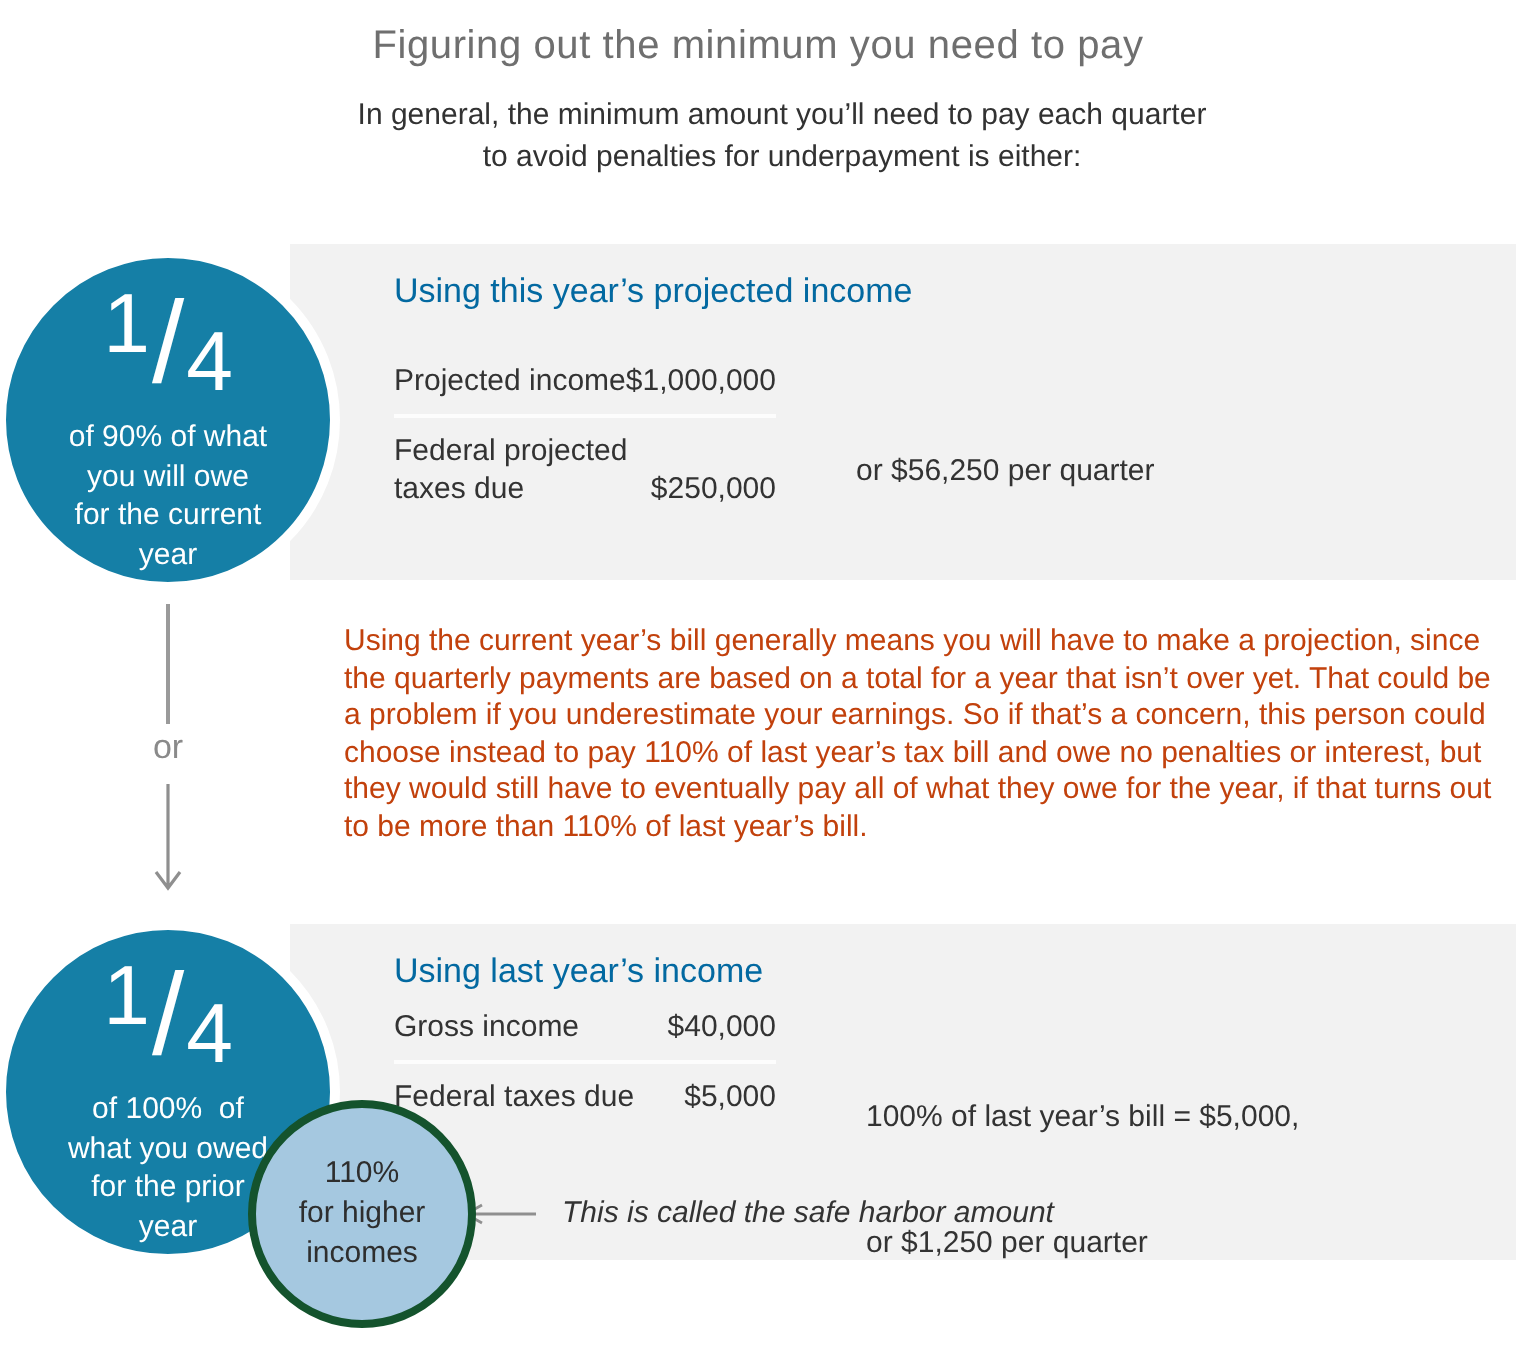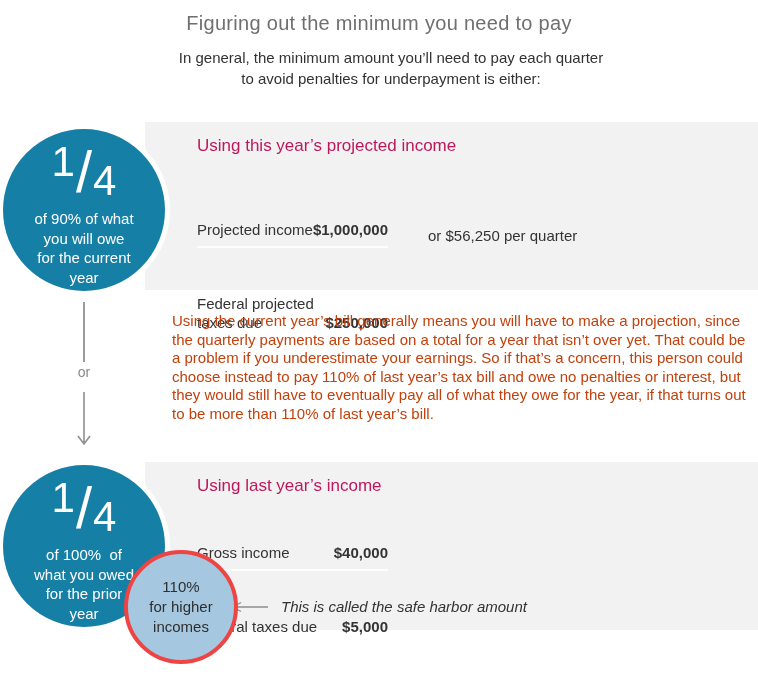--- a/index.html
+++ b/index.html
@@ -16,31 +16,31 @@
     position:absolute;top:47px;left:12px;width:100%;text-align:center;
     font-size:15px;line-height:21px;color:#323232;
   }
   
   .info-box{
     position:absolute;left:145px;width:613px;height:168px;background:#f2f2f2;
   }
   .box-1{top:122px;}
   .box-2{top:462px;}
   .box-heading{
-    position:absolute;left:52px;top:14px;font-size:17px;color:#be185d;
+    position:absolute;left:52px;top:14px;font-size:17px;color:#0369a1;
   }
   .mini-table{position:absolute;left:52px;width:191px;font-size:15px;color:#333;}
   .box-1 .mini-table{top:59px;}
   .box-2 .mini-table{top:42px;}
   .mini-row{
     display:flex;justify-content:space-between;align-items:flex-end;
     line-height:19px;
   }
-  .mini-row .row-label{width:130px;margin-top:39px;}
-  .mini-row .row-value{text-align:right;white-space:nowrap;font-weight:bold;}
+  .mini-row .row-label{width:130px;}
+  .mini-row .row-value{text-align:right;white-space:nowrap;}
   .row-a{padding-bottom:7px;}
   .row-divider{height:0;border-bottom:2px solid #fdfdfd;}
   .row-b{padding-top:7px;}
   .box-summary{
     position:absolute;font-size:15px;line-height:21px;color:#333;white-space:pre;
   }
   .box-1 .box-summary{left:283px;top:61px;}
   .box-2 .box-summary{left:288px;top:44px;}
   
   .big-circle{
@@ -55,31 +55,31 @@
     display:flex;align-items:center;justify-content:center;
     margin-top:10px;font-weight:300;height:64px;
   }
   .frac-num{font-size:42px;position:relative;top:-9px;}
   .frac-slash{font-size:58px;font-weight:200;padding:0 1px;position:relative;top:0;}
   .frac-den{font-size:42px;position:relative;top:10px;}
   .circle-caption{font-size:15px;line-height:19.5px;margin-top:6px;}
   .circle-caption div{white-space:pre;}
   .sub-circle{
     position:absolute;left:124px;top:550px;width:114px;height:114px;box-sizing:border-box;
-    border-radius:50%;background:#a5c8e0;border:4px solid #ef4444;
+    border-radius:50%;background:#a5c8e0;border:4px solid #14532d;
     display:flex;flex-direction:column;align-items:center;justify-content:center;
     color:#2e2e2e;text-align:center;font-size:15px;line-height:20px;z-index:3;
   }
   
   .conn-line{
     position:absolute;left:83px;top:302px;width:2px;height:60px;background:#9a9a9a;
   }
   .or-label{
     position:absolute;left:64px;top:364px;width:40px;text-align:center;
-    font-size:14px;color:#8a8a8a;
+    font-size:17px;color:#8a8a8a;
   }
   .down-arrow{position:absolute;left:76px;top:392px;}
   
   .middle-paragraph{
     position:absolute;left:172px;top:312px;width:576px;
     font-size:15px;line-height:18.6px;color:#c2410c;
   }
   
   .safe-harbor{
     position:absolute;left:83px;top:136px;display:flex;align-items:center;gap:13px;
@@ -143,20 +143,24 @@
       <div class="mini-row row-a">
         <span class="row-label">Gross income</span>
         <span class="row-value">$40,000</span>
       </div>
       <div class="row-divider"></div>
       <div class="mini-row row-b">
         <span class="row-label">Federal taxes due</span>
         <span class="row-value">$5,000</span>
       </div>
     </div>
+    <div class="box-summary">
+      <div>100% of last year’s bill = $5,000,</div>
+      <div>or $1,250 per quarter</div>
+    </div>
     <div class="safe-harbor">
       <svg width="40" height="12" viewBox="0 0 40 12">
         <path d="M40 6 H6 M13 1.5 L5 6 L13 10.5" fill="none" stroke="#8f8f8f" stroke-width="1.4"></path>
       </svg>
       <span class="safe-harbor-text">This is called the safe harbor amount</span>
     </div>
   </div>
 
   <div class="big-circle circle-2">
     <div class="fraction">

